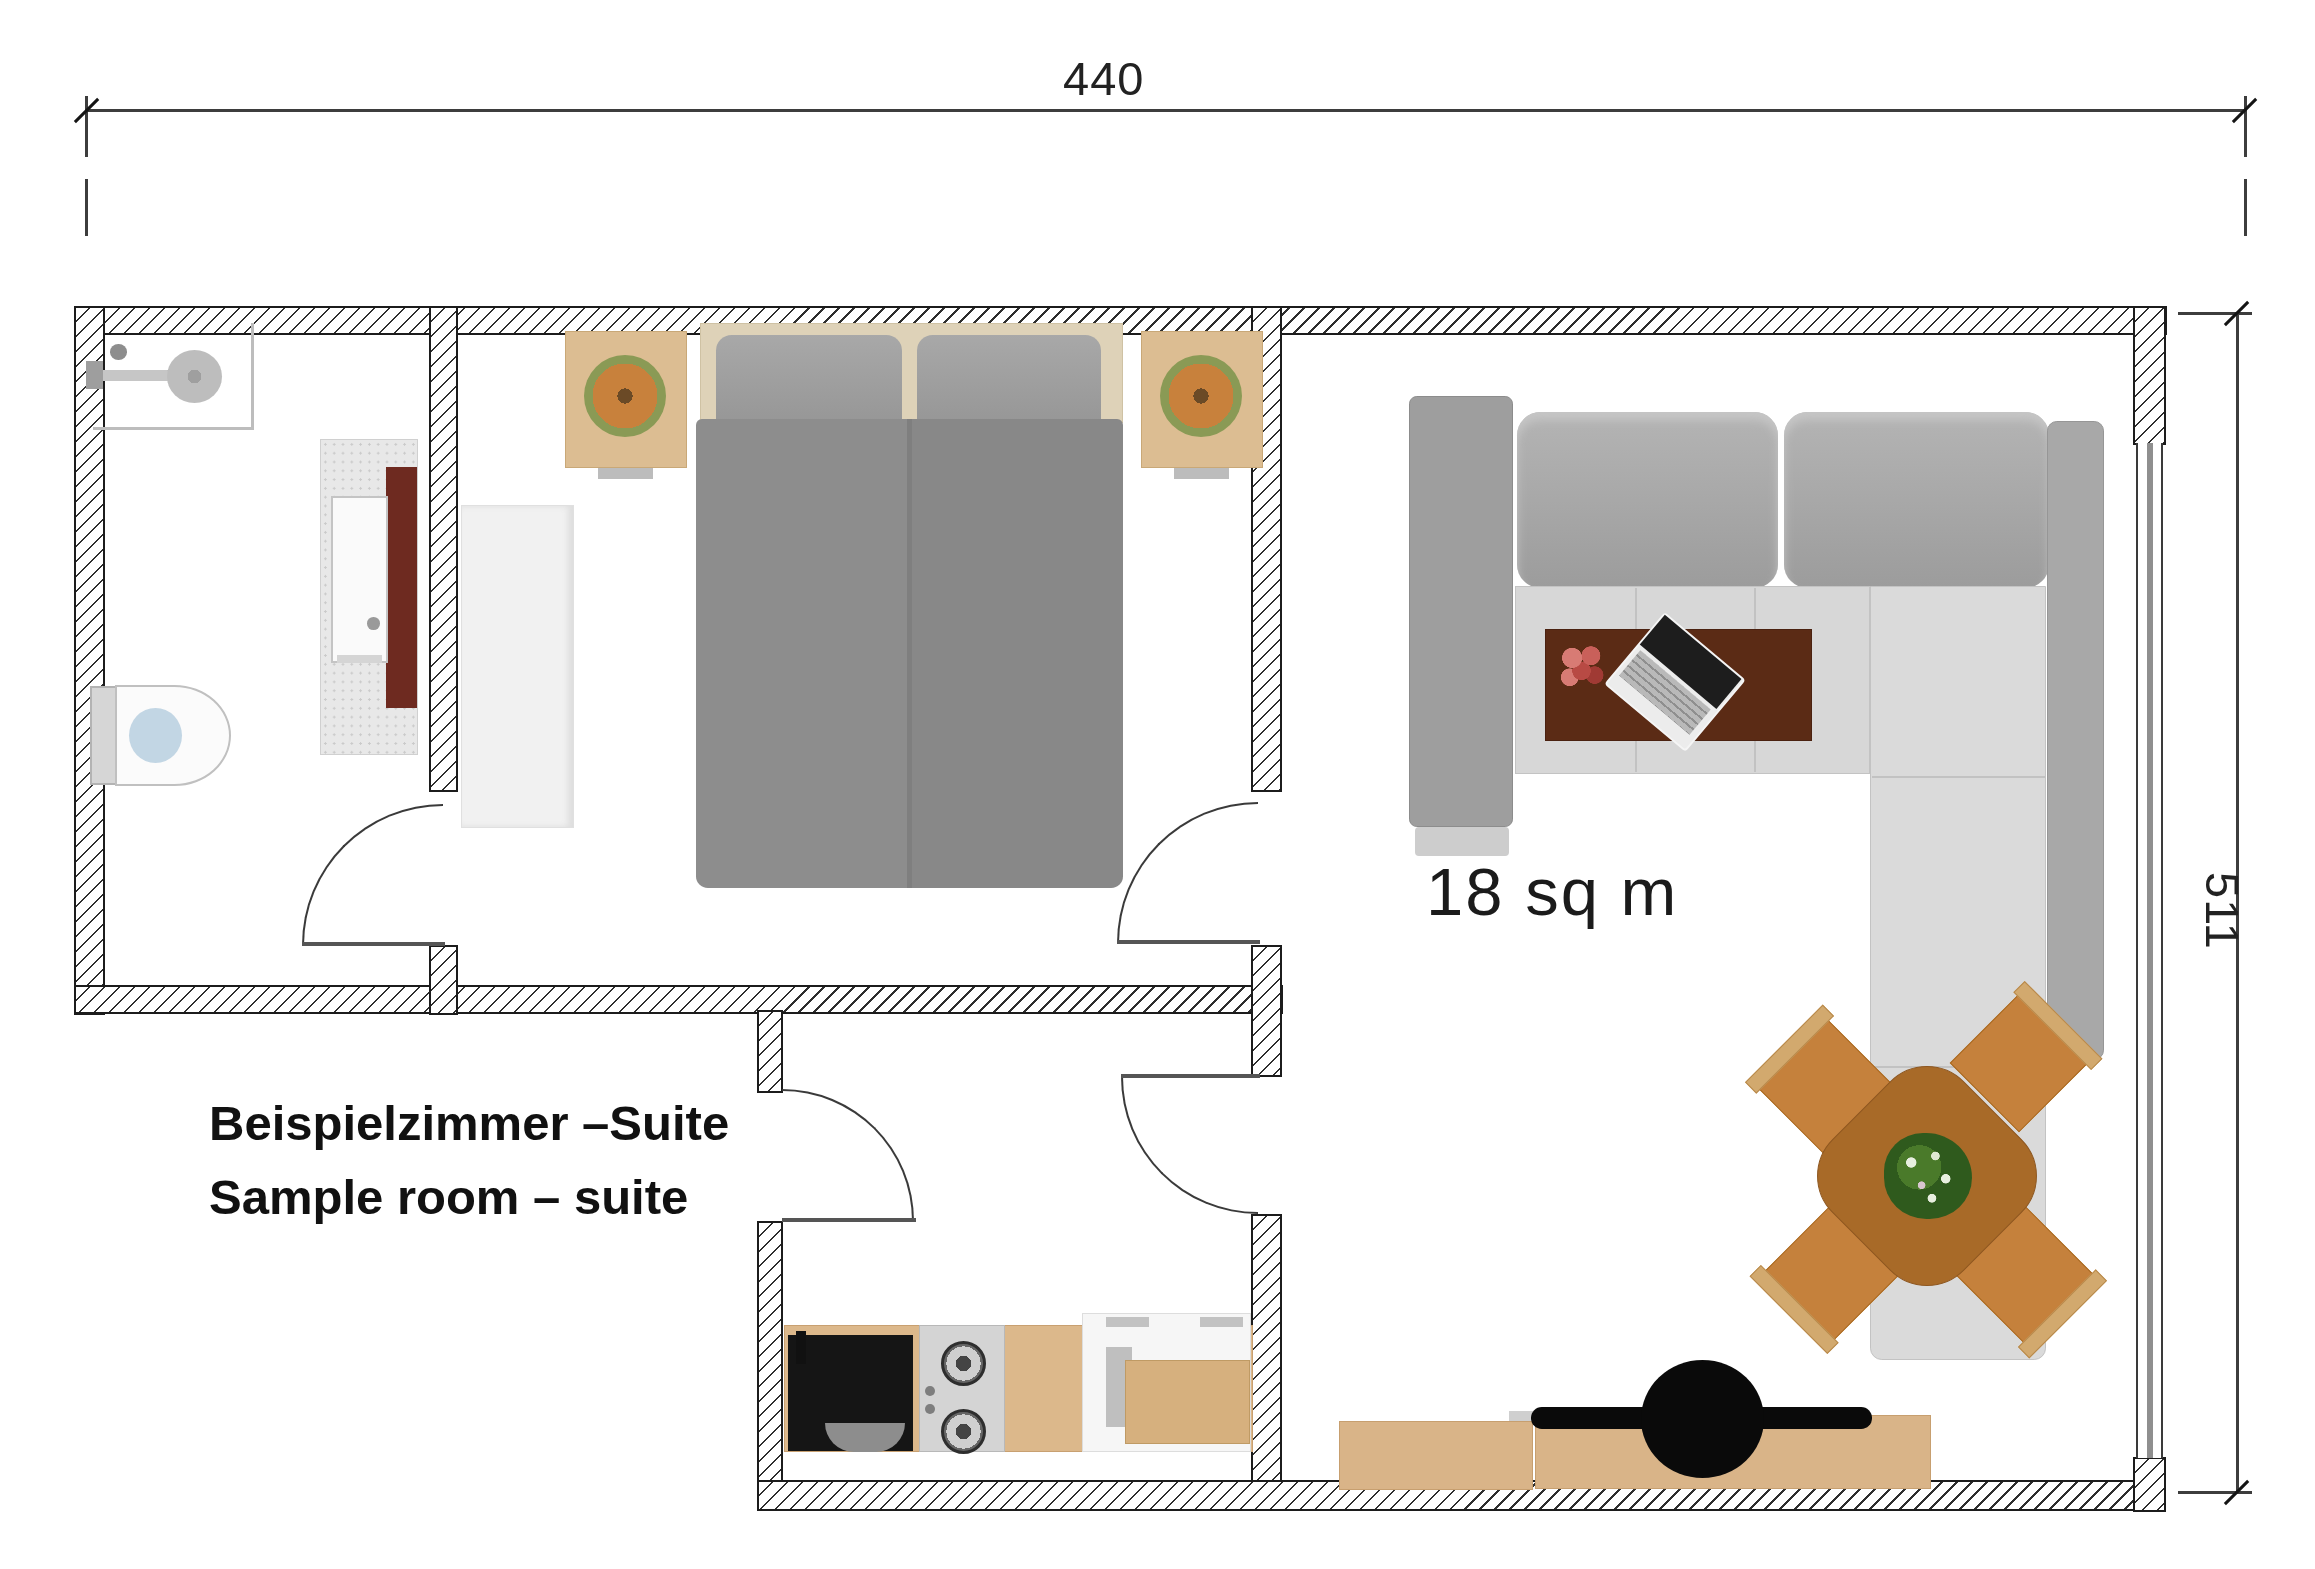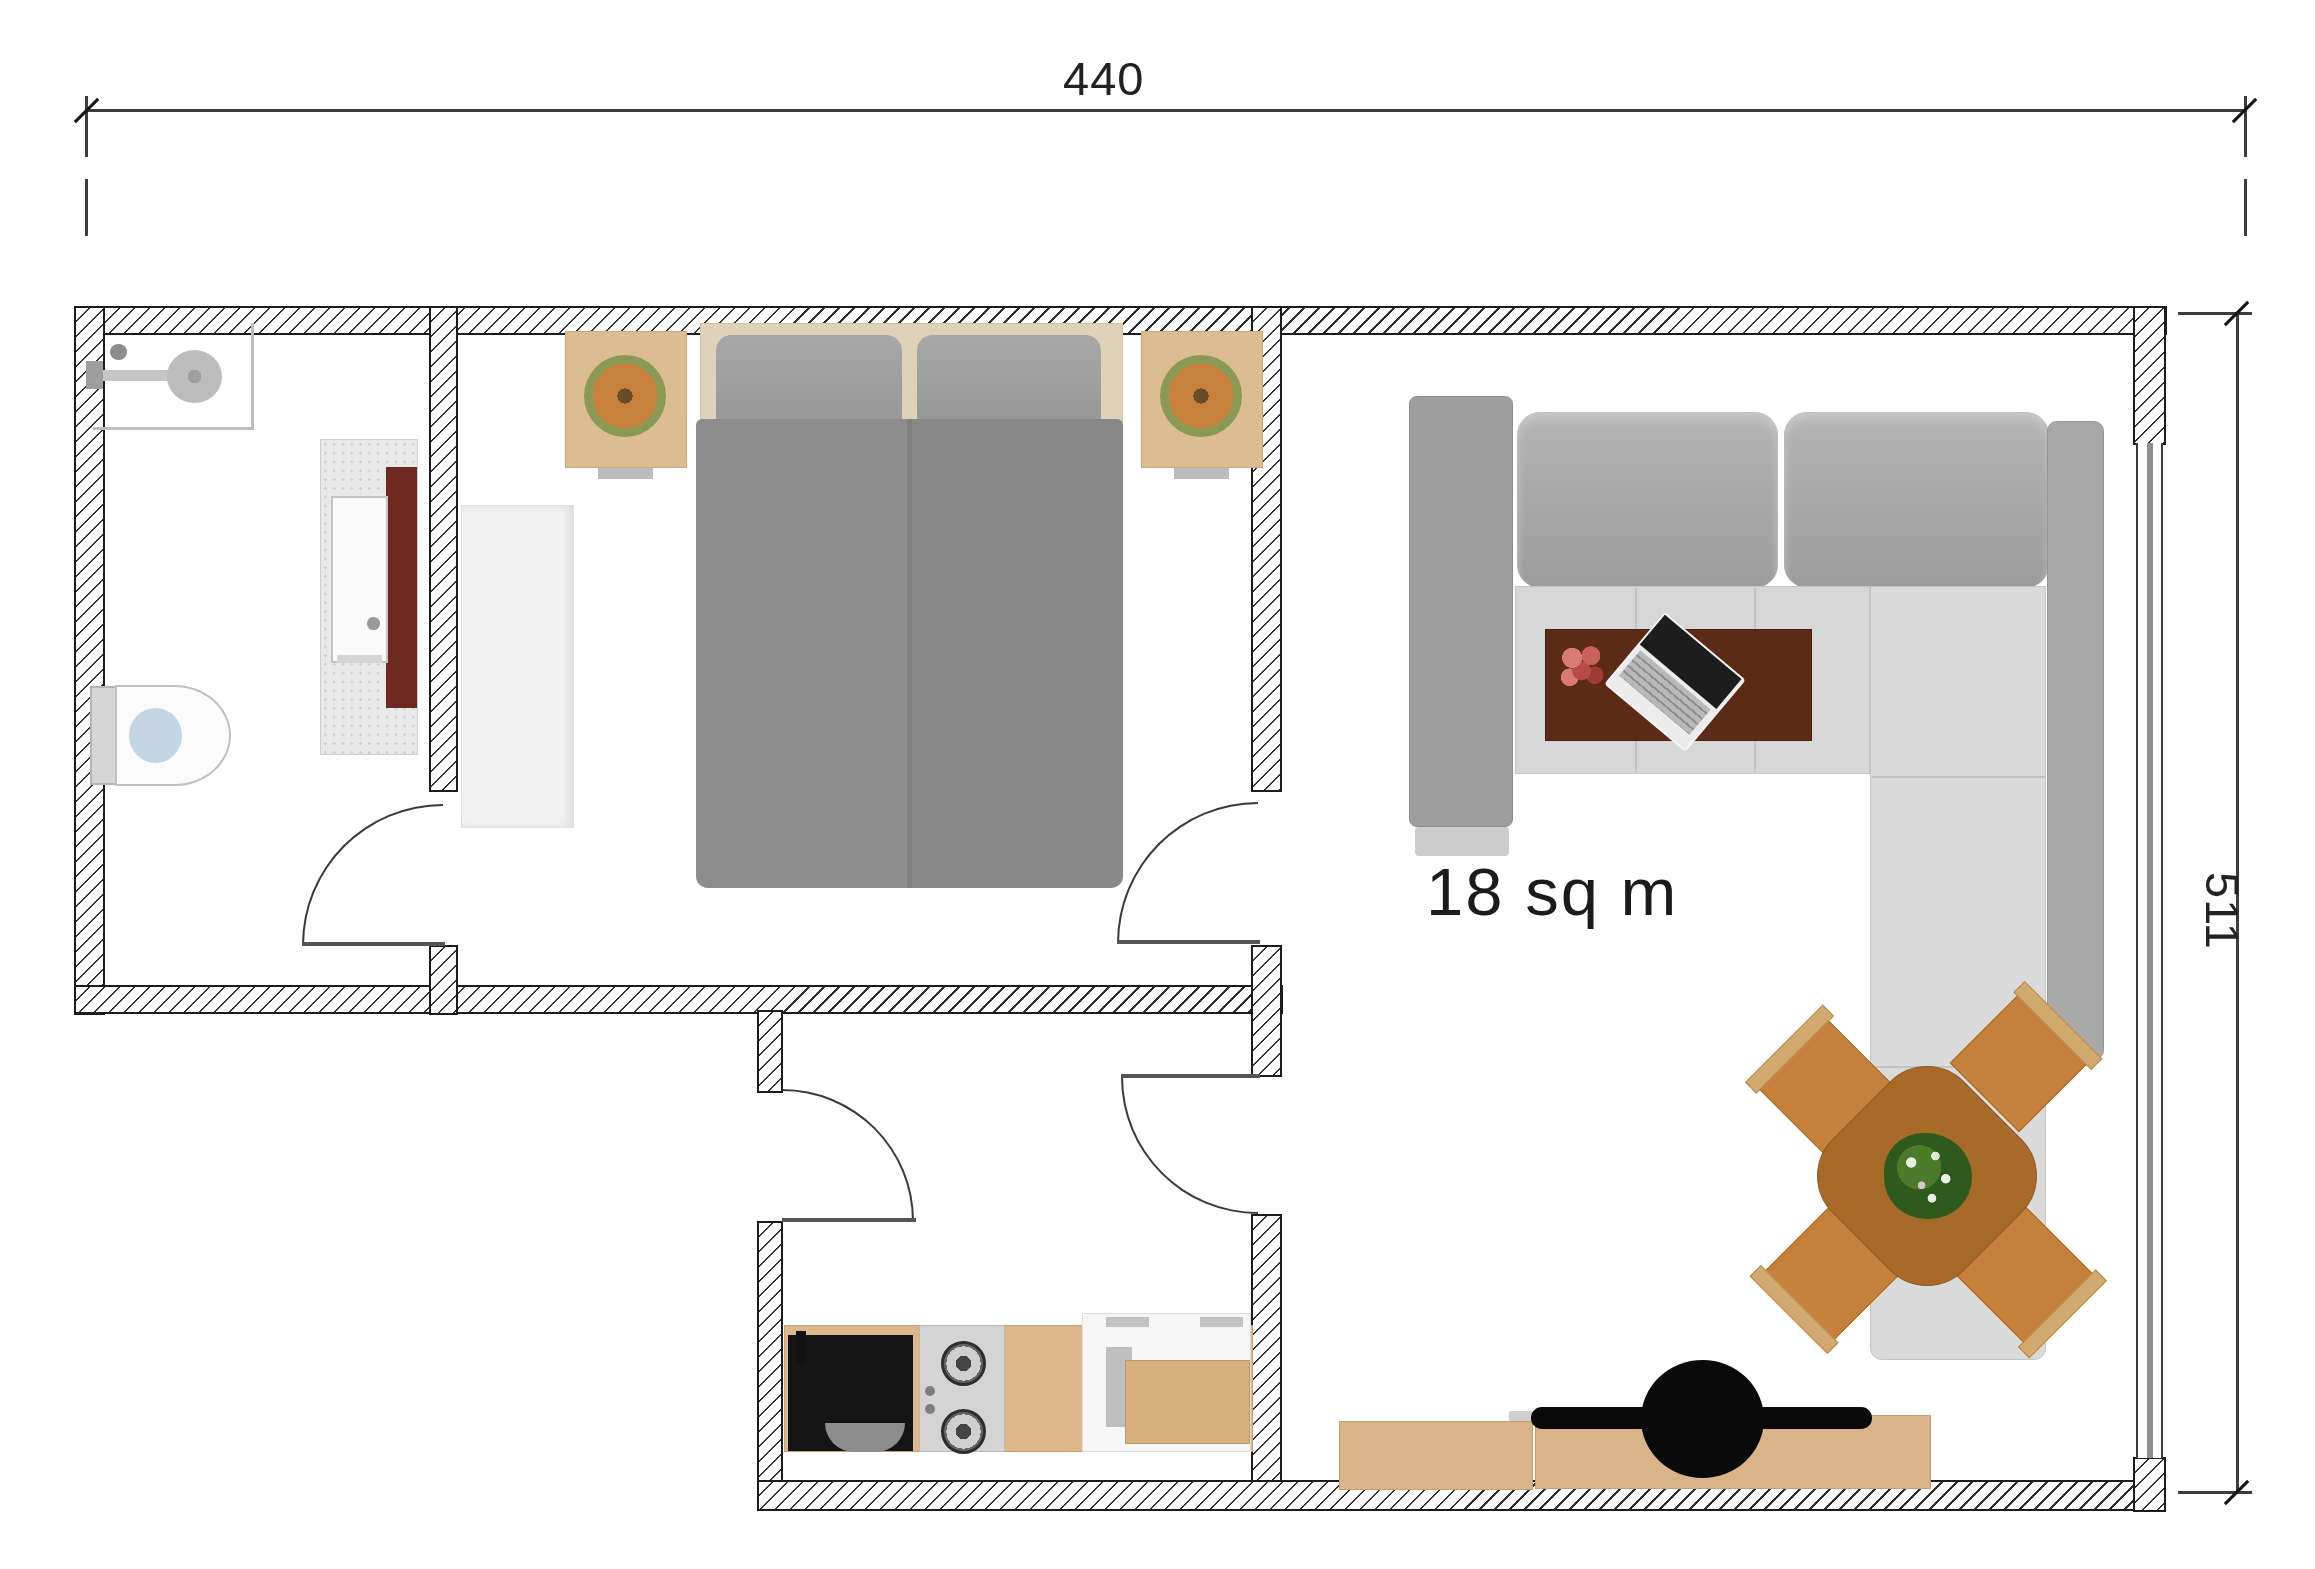--- a/index.html
+++ b/index.html
@@ -168,16 +168,18 @@
     <div>
       <div class="abs" style="left:1339px;top:1421px;width:194px;height:69px;background:#d9b488;border:1px solid #c79f6f;"></div>
       <div class="abs" style="left:1535px;top:1415px;width:396px;height:74px;background:#d9b488;border:1px solid #c79f6f;"></div>
       <div class="abs" style="left:1509px;top:1411px;width:25.5px;height:9.8px;background:#cfcfcf;"></div>
       <div class="abs" style="left:1531px;top:1407px;width:341px;height:21.6px;background:#0a0a0a;border-radius:10.8px;"></div>
       <div class="abs" style="left:1641px;top:1360px;width:123px;height:118px;border-radius:50%;background:#0a0a0a;"></div>
     </div>
   </div>
 
   <div class="abs" style="left:209px;top:1086px;font-size:49px;font-weight:600;color:#111;line-height:1.52;white-space:nowrap;">
+    <div>Beispielzimmer –Suite</div>
+    <div>Sample room – suite</div>
   </div>
 
 </div>
 
 
 </body></html>

